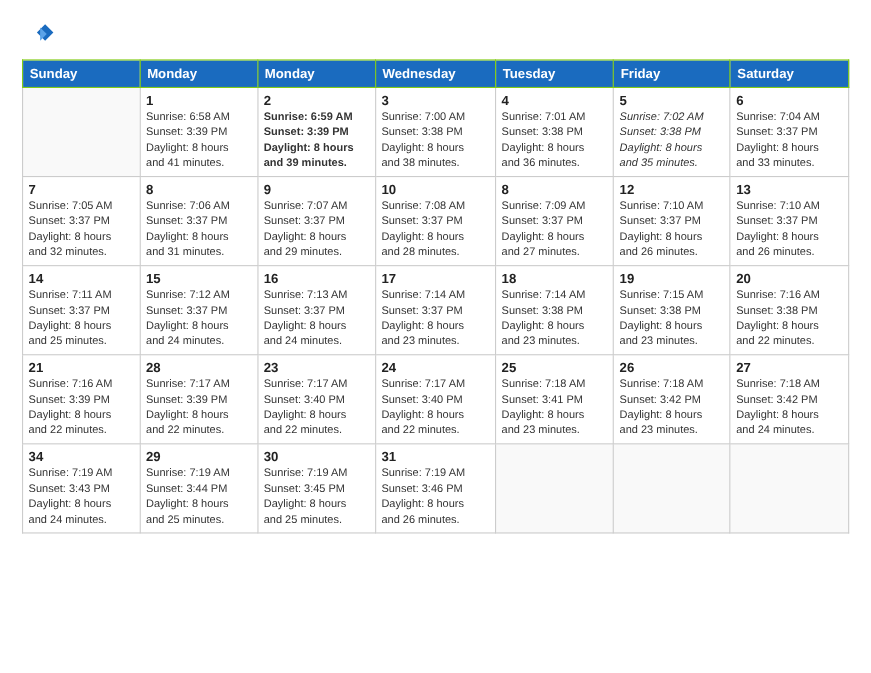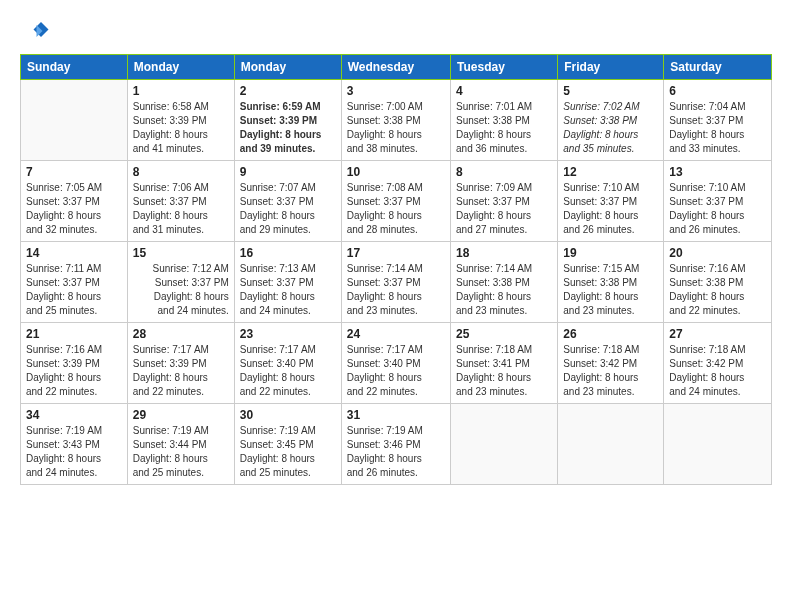--- a/index.html
+++ b/index.html
@@ -222,21 +222,21 @@
         <tr>
           <td>
             <span class="day-num">14</span>
             <div class="day-info" style="white-space: pre-line;">Sunrise: 7:11 AM
 Sunset: 3:37 PM
 Daylight: 8 hours
 and 25 minutes.</div>
           </td>
           <td>
             <span class="day-num">15</span>
-            <div class="day-info" style="white-space: pre-line; text-align: right;">Sunrise: 7:12 AM
+            <div class="day-info" style="white-space: pre-line;">Sunrise: 7:12 AM
 Sunset: 3:37 PM
 Daylight: 8 hours
 and 24 minutes.</div>
           </td>
           <td>
             <span class="day-num">16</span>
             <div class="day-info" style="white-space: pre-line;">Sunrise: 7:13 AM
 Sunset: 3:37 PM
 Daylight: 8 hours
 and 24 minutes.</div>

